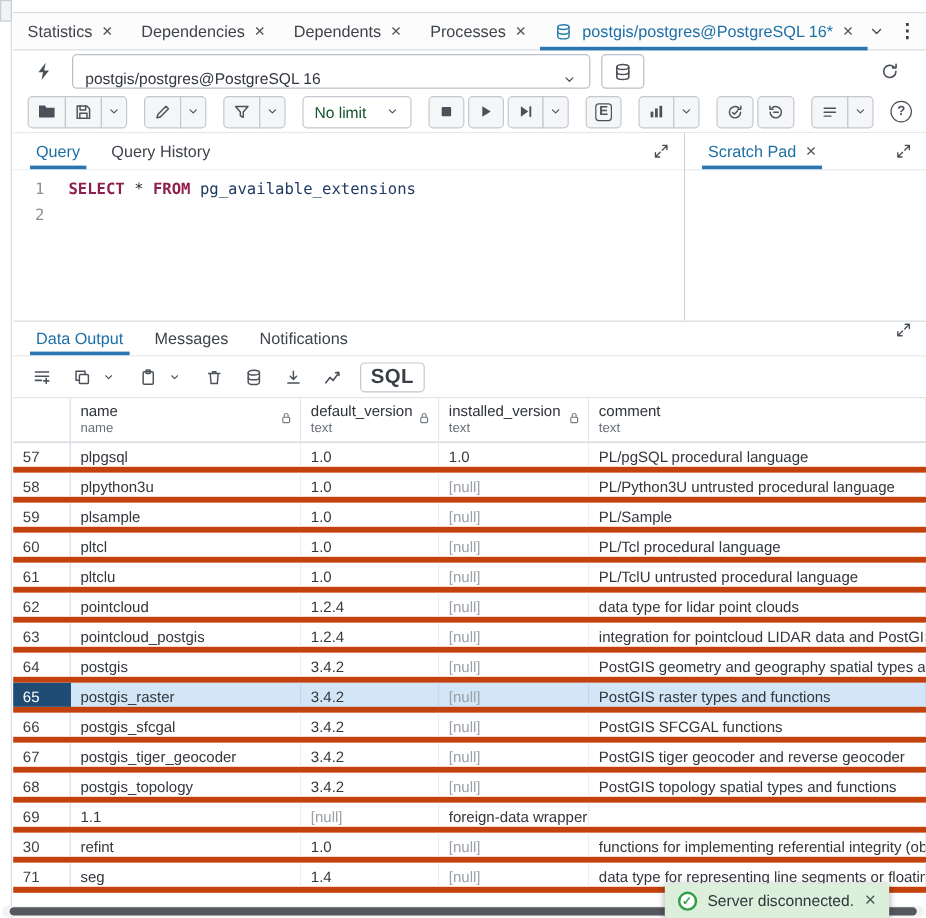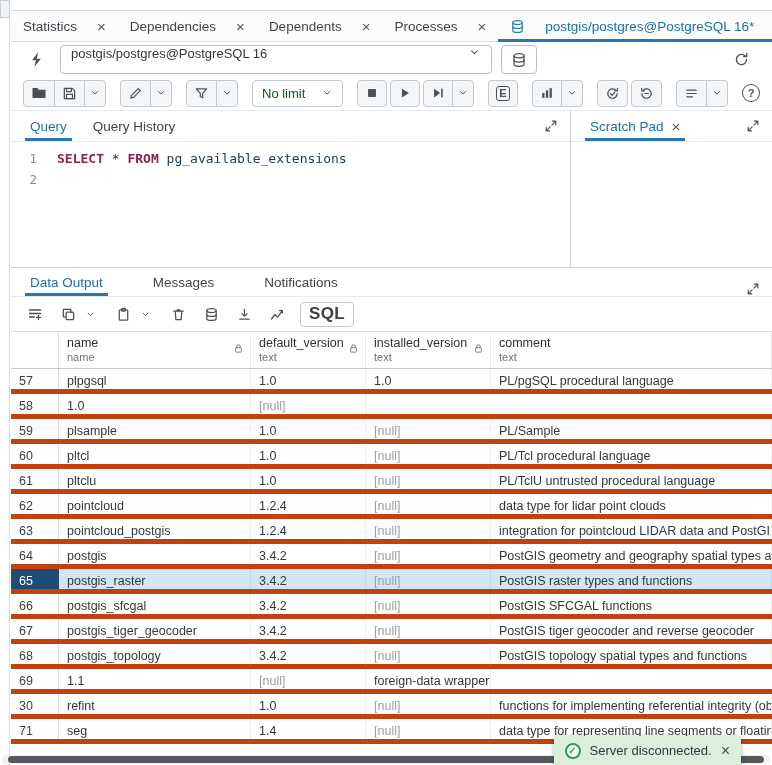--- a/index.html
+++ b/index.html
@@ -17,32 +17,32 @@
   svg.ic { display:block; }
   .ic * { stroke:#4b5158; fill:none; stroke-width:1.3; stroke-linecap:round; stroke-linejoin:round; }
   .ic.fill * { fill:#4b5158; stroke:none; }
   .ic.blue * { stroke:#2b7fa8; }
   .ic.lock * { stroke:#787e86; stroke-width:1.2; }
 
   
   .tabbar { position:absolute; left:11px; right:0; top:10px; height:32px;
     border-top:1px solid #dadde2; border-bottom:1px solid #dadde2; background:#fcfcfd;
     display:flex; align-items:stretch; }
-  .tab { display:flex; align-items:center; gap:20px; padding:0 12px; font-size:13.5px; color:#3f444b; position:relative; cursor:default; white-space:nowrap; }
+  .tab { display:flex; align-items:center; gap:8px; padding:0 12px; font-size:13.5px; color:#3f444b; position:relative; cursor:default; white-space:nowrap; }
   .tab-close { font-size:15px; color:#555; line-height:1; }
   .tab.active { color:#1d6fa5; }
   .tab.active::after { content:""; position:absolute; left:0; right:0; bottom:-1px; height:3px; background:#2b76b0; }
   .tabbar-right { margin-left:auto; display:flex; align-items:center; gap:10px; padding-right:10px; }
   .kebab { font-size:16px; font-weight:bold; color:#3c4046; }
 
   
   .connbar { position:absolute; left:11px; right:0; top:43px; height:33px; display:flex; align-items:center; gap:9px; padding:0 10px; }
   .conn-plug { width:30px; height:28px; display:flex; align-items:center; justify-content:center; }
   .conn-select { width:432px; height:29px; border:1px solid #b9bfc9; border-radius:4px; padding:0 10px;
-    display:flex; align-items:flex-start; justify-content:space-between; background:#fff; color:#33383f; }
+    display:flex; align-items:flex-end; justify-content:space-between; background:#fff; color:#33383f; }
   .conn-db-btn { width:36px; height:29px; border:1px solid #b9bfc9; border-radius:4px; display:flex; align-items:center; justify-content:center; background:#fff; }
   .conn-refresh { margin-left:auto; margin-right:12px; }
 
   
   .toolbar { position:absolute; left:11px; right:0; top:78px; height:30px; display:flex; align-items:center; gap:14px; padding:0 12px; }
   .btn-group { display:flex; }
   .btn { height:27px; min-width:30px; padding:0 7px; background:#f5f6f8; border:1px solid #c3c8d0;
     display:flex; align-items:center; justify-content:center; color:#4b5158; border-radius:4px; }
   .btn-group .btn { border-radius:0; margin-left:-1px; }
   .btn-group .btn:first-child { border-radius:4px 0 0 4px; margin-left:0; }
@@ -69,21 +69,21 @@
   .gutter { width:34px; padding:6px 8px 0 0; text-align:right; color:#8a9099; flex:none; }
   .codepane { padding:6px 0 0 12px; white-space:pre; }
   .tok-kw { color:#8f1d4e; font-weight:bold; }
   .tok-op { color:#333; }
   .tok-id { color:#1f3a63; }
   .scratch { flex:1; display:flex; flex-direction:column; background:#fff; }
   .scratch-body { flex:1; }
 
   
   .output { position:absolute; left:11px; right:0; top:268px; bottom:0; display:flex; flex-direction:column; }
-  .output-tabs { height:29px; display:flex; align-items:flex-end; padding:0 6px; border-bottom:1px solid #e6e9ed; flex:none;gap:24px; }
+  .output-tabs { height:29px; display:flex; align-items:flex-start; padding:0 6px; border-bottom:1px solid #e6e9ed; flex:none; }
   .grid-toolbar { height:34px; display:flex; align-items:center; gap:13px; padding:0 14px; flex:none; }
   .gt-btn { display:flex; align-items:center; justify-content:center; min-width:20px; height:24px; color:#4b5158; }
   .gt-group { display:flex; align-items:center; gap:2px; }
   .sql-btn { border:1px solid #c3c8d0; border-radius:4px; height:25px; padding:0 8px; font-size:17px; font-weight:bold;
     color:#3a3f46; display:flex; align-items:center; background:#fff; letter-spacing:.3px; }
 
   
   .grid { flex:none; border-top:1px solid #d9dde3; font-size:12.5px; }
   .grid-header { display:grid; grid-template-columns:48px 192px 115px 125px 1fr; height:37px; border-bottom:1px solid #c6cad1; background:#fff; }
   .gh-cell { padding:4px 8px 2px 8px; border-right:1px solid #e6e8ec; position:relative; overflow:hidden; }
@@ -464,22 +464,24 @@
       <div class="grid-body">
           <div class="grid-row">
       <div class="cell rownum">57</div>
       <div class="cell">plpgsql</div>
       <div class="cell">1.0</div>
       <div class="cell">1.0</div>
       <div class="cell">PL/pgSQL procedural language</div>
     </div>
           <div class="grid-row">
       <div class="cell rownum">58</div>
-      <div class="cell">1.0</div>
-      <div class="cell nullv">[null]</div>
+      <div class="cell">plpython3u</div>
+      <div class="cell">1.0</div>
+      <div class="cell nullv">[null]</div>
+      <div class="cell">PL/Python3U untrusted procedural language</div>
     </div>
           <div class="grid-row">
       <div class="cell rownum">59</div>
       <div class="cell">plsample</div>
       <div class="cell">1.0</div>
       <div class="cell nullv">[null]</div>
       <div class="cell">PL/Sample</div>
     </div>
           <div class="grid-row">
       <div class="cell rownum">60</div>

